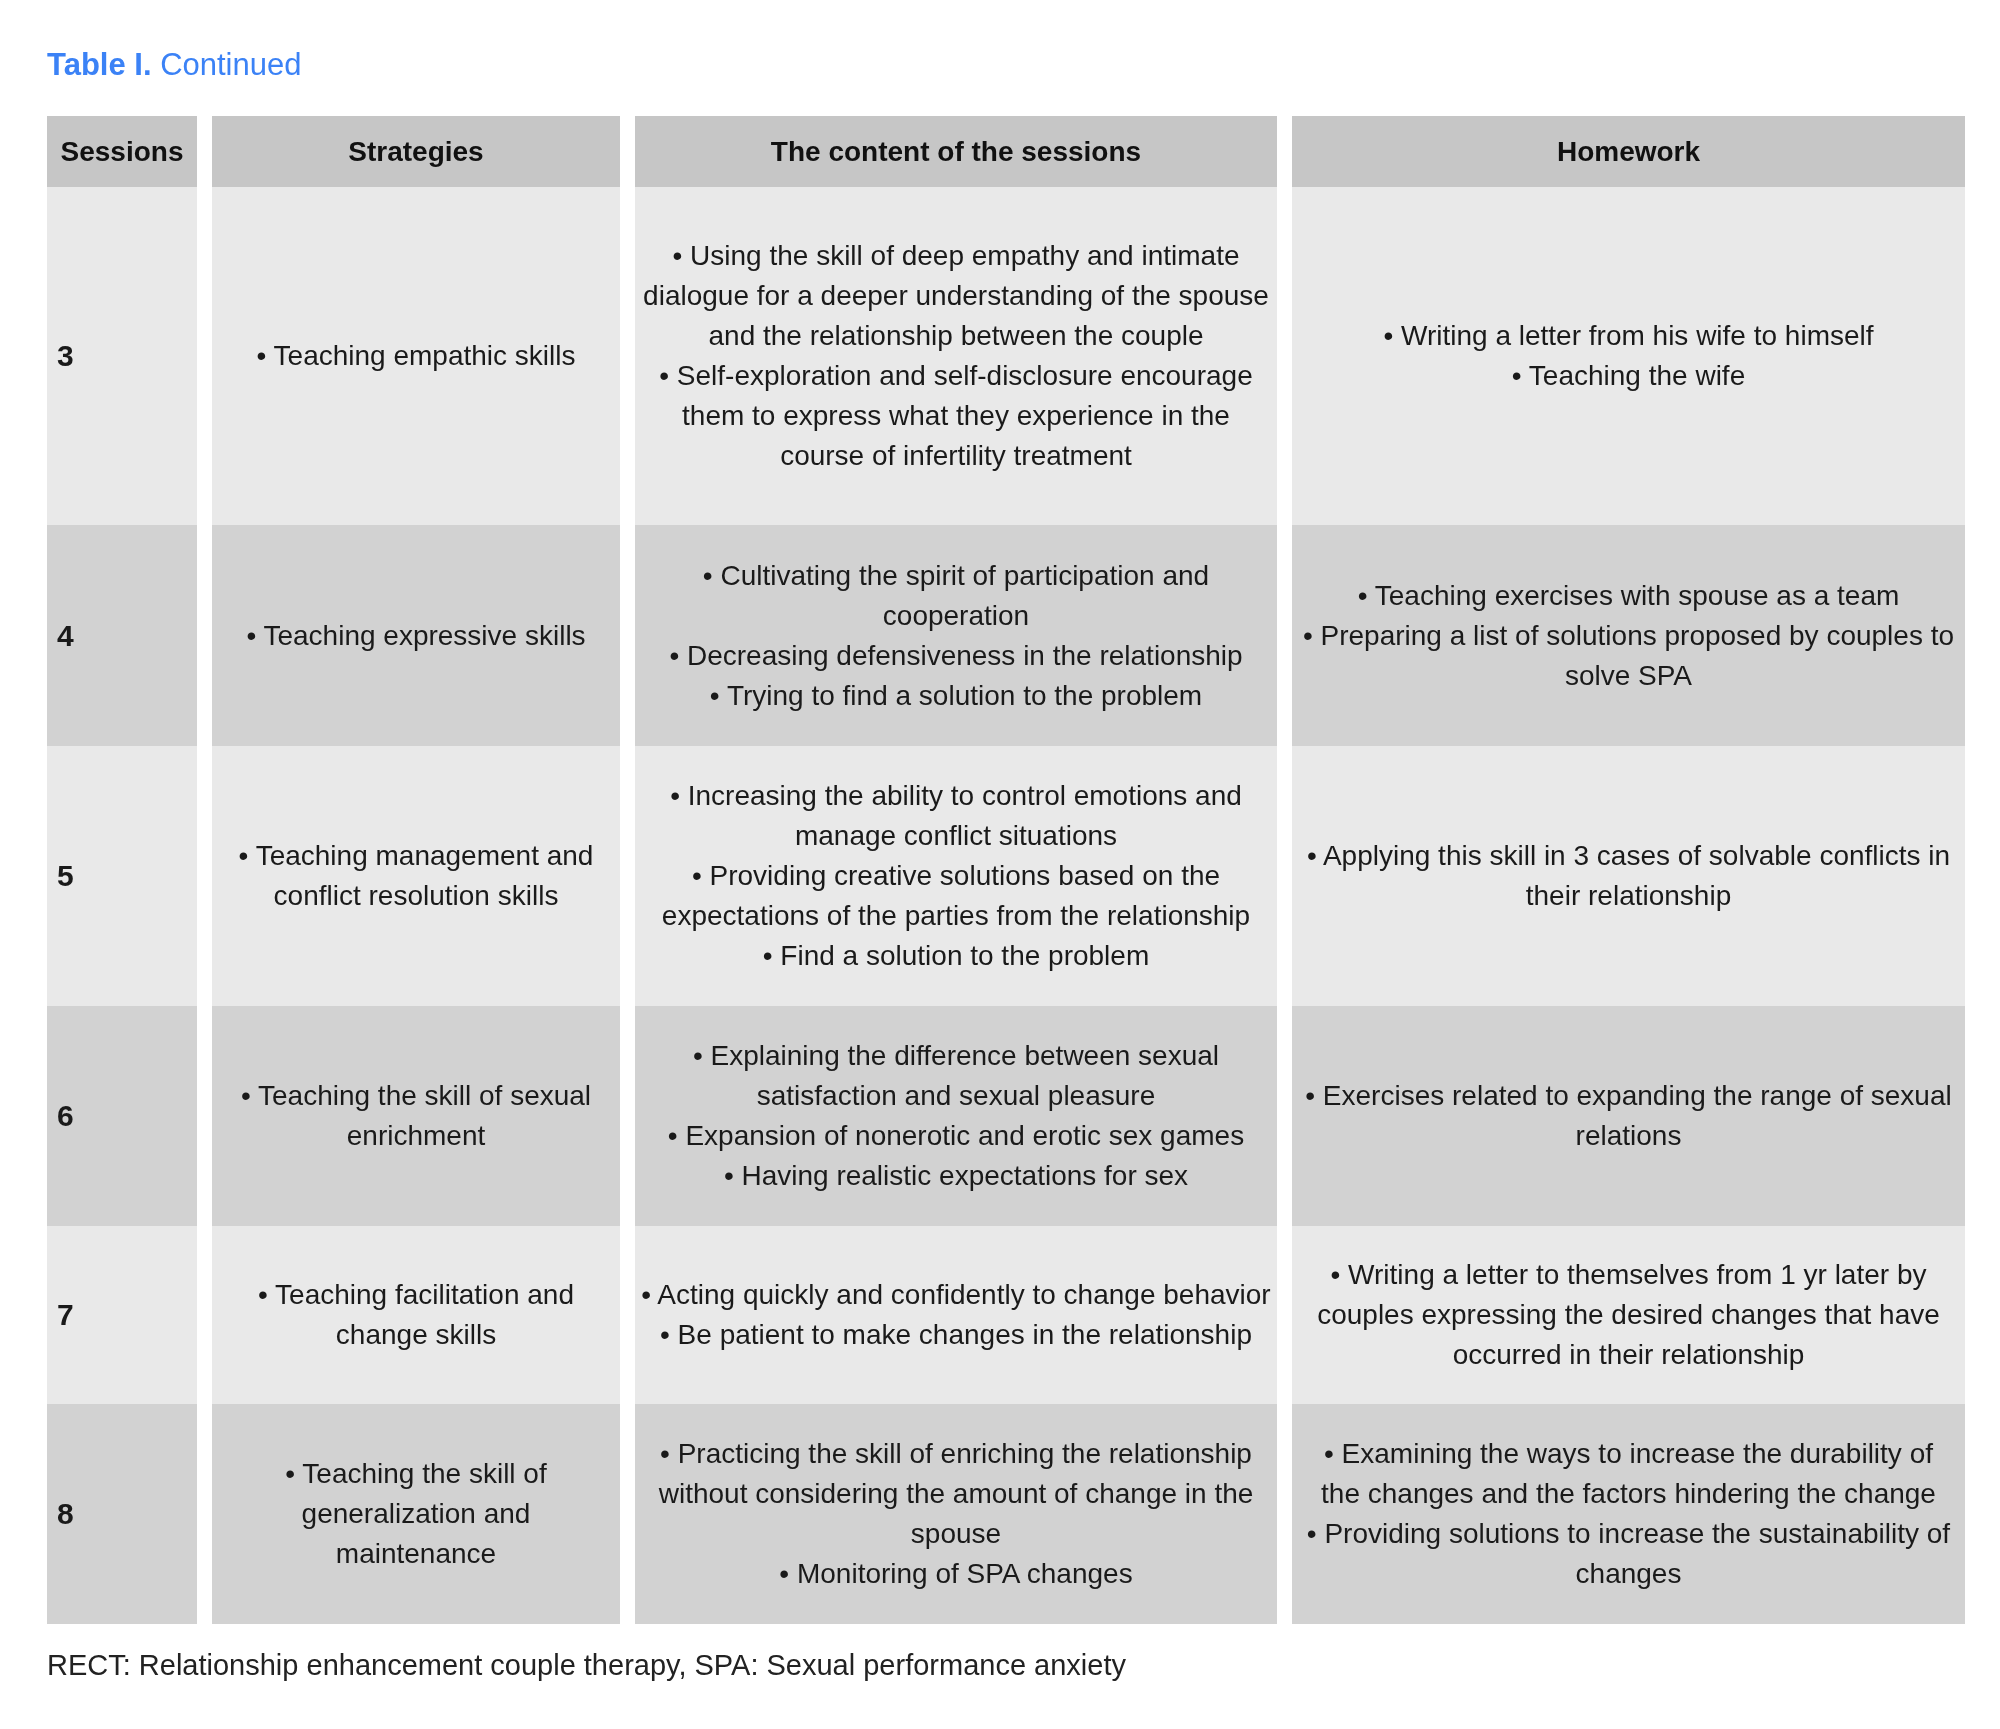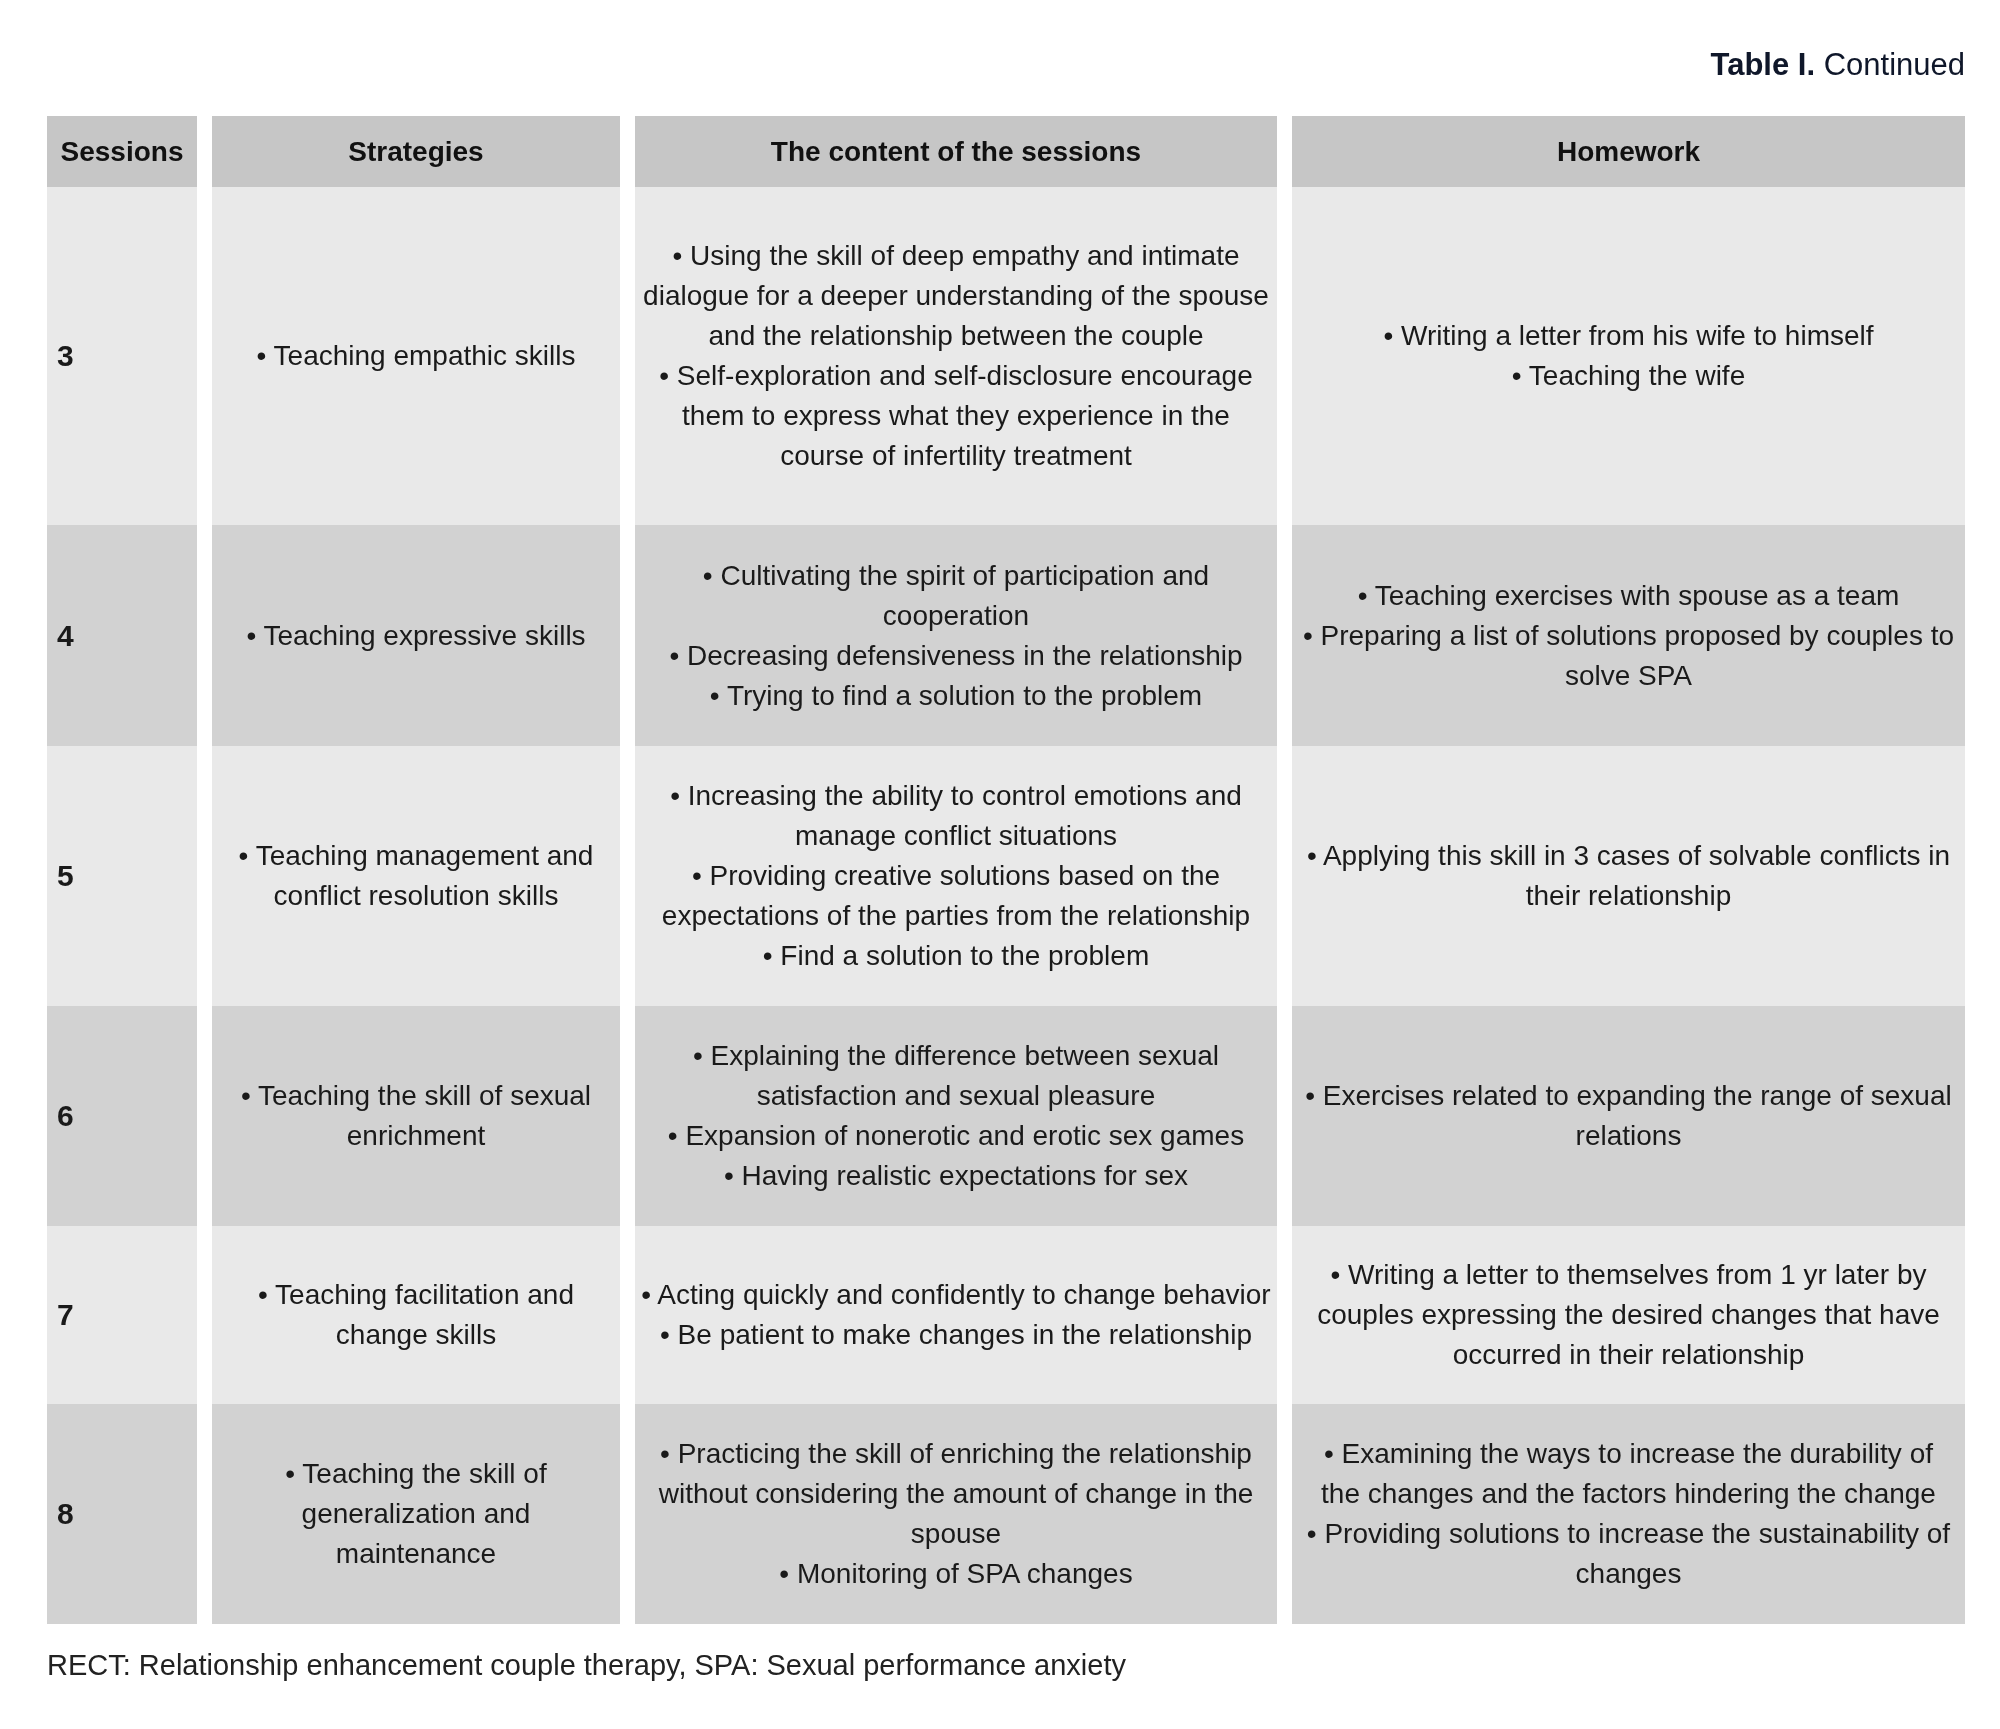--- a/index.html
+++ b/index.html
@@ -14,22 +14,21 @@
   }
   .page {
     box-sizing: border-box;
     width: 2000px;
     padding: 46px 35px 0 47px;
   }
   .title {
     font-size: 31px;
     line-height: 38px;
     margin-bottom: 32px;
-    color: #0f172a;
-    text-align: right;
+    color: #3b82f6;
   }
   .title .bold { font-weight: 700; }
   .table { width: 1823px; }
   .row {
     display: grid;
     grid-template-columns: 150px 408px 642px 673px;
     column-gap: 15px;
     align-items: stretch;
   }
   .header-row { height: 71px; }

